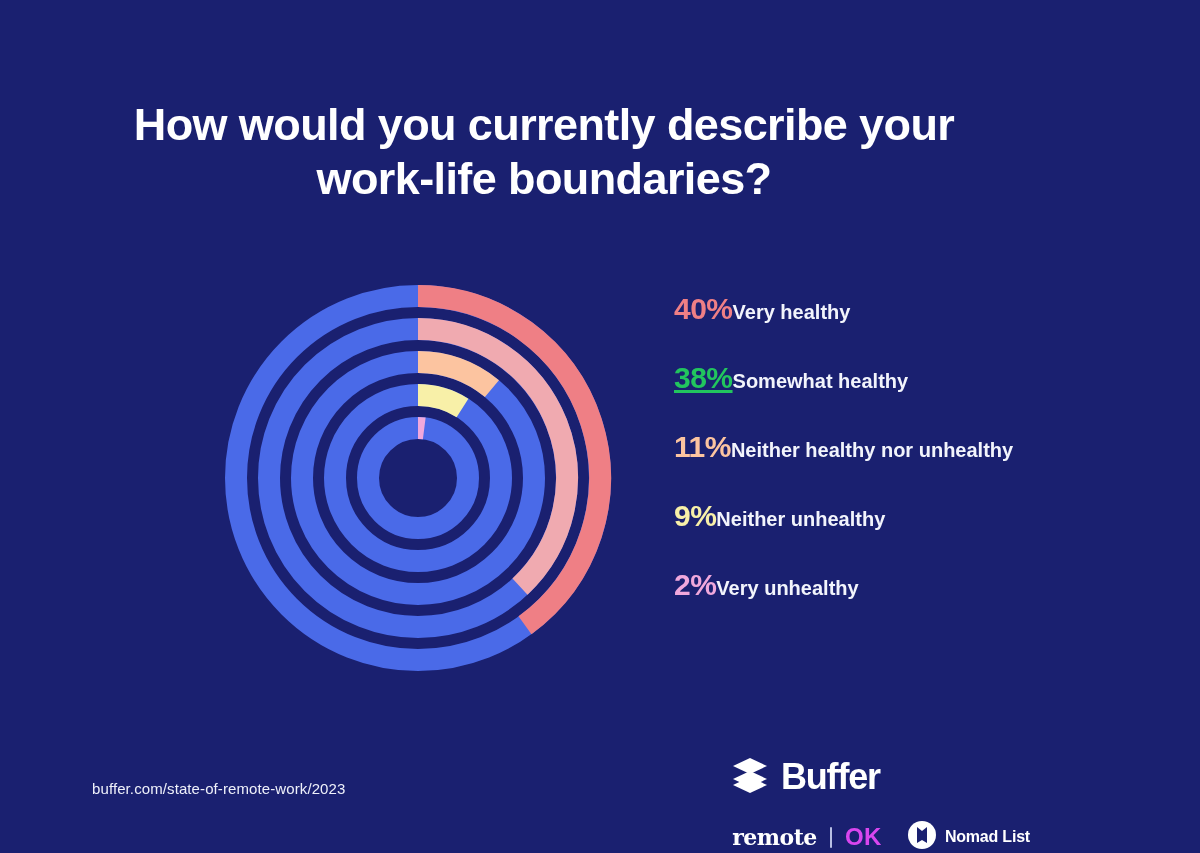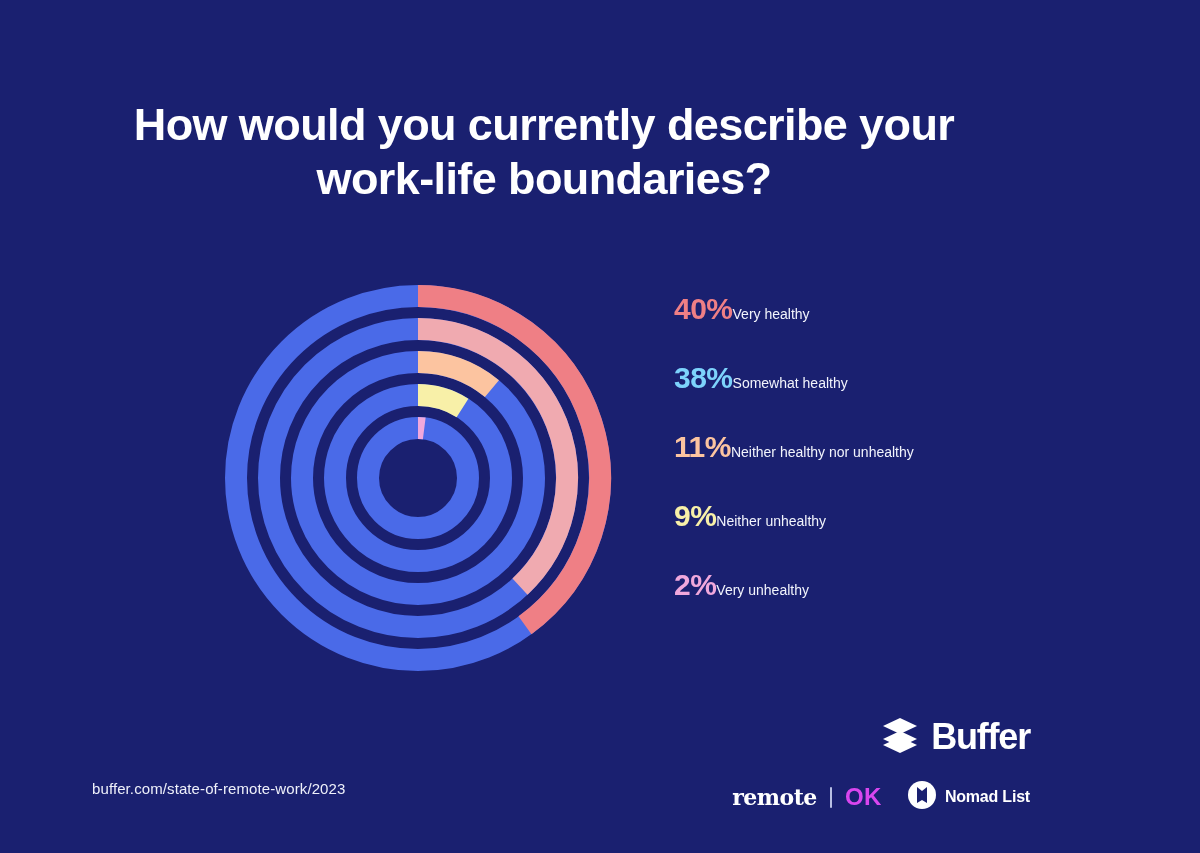--- a/index.html
+++ b/index.html
@@ -46,43 +46,44 @@
   }
   .legend-pct {
     font-size:30px;
     font-weight:bold;
     letter-spacing:-0.5px;
     white-space:nowrap;
     flex:0 0 auto;
   }
   .legend-label {
     color:#f2f4fc;
-    font-size:14px;
-    font-weight:400;
+    font-size:20px;
+    font-weight:700;
     white-space:nowrap;
   }
 
   
   .site-url {
     position:absolute;
     left:92px; top:780px;
     color:#eef0fa;
     font-size:15px;
     letter-spacing:0.1px;
   }
   .brand-block {
     position:absolute;
     right:58px; top:716px;
     width:300px;
   }
   .buffer-logo {
     display:flex;
     align-items:center;
-    justify-content:flex-end;
+    justify-content:flex-start;
     gap:11px;
+    margin-top:40px;
   }
   .buffer-word {
     color:#ffffff;
     font-size:36px;
     font-weight:bold;
     letter-spacing:-1.2px;
     line-height:1;
   }
   .partner-row {
     display:flex;
@@ -148,21 +149,21 @@
         </g>
     </svg>
   </div>
 
   <div class="legend">
     <div class="legend-row">
       <span class="legend-pct" style="color: rgb(239, 127, 133);">40%</span>
       <span class="legend-label">Very healthy</span>
     </div>
     <div class="legend-row">
-      <span class="legend-pct" style="color: #7dd3fc;">38%</span>
+      <span class="legend-pct" style="color: #22c55e; text-decoration: underline;">38%</span>
       <span class="legend-label">Somewhat healthy</span>
     </div>
     <div class="legend-row">
       <span class="legend-pct" style="color: rgb(252, 196, 160);">11%</span>
       <span class="legend-label">Neither healthy nor unhealthy</span>
     </div>
     <div class="legend-row">
       <span class="legend-pct" style="color: rgb(248, 240, 168);">9%</span>
       <span class="legend-label">Neither unhealthy</span>
     </div>

